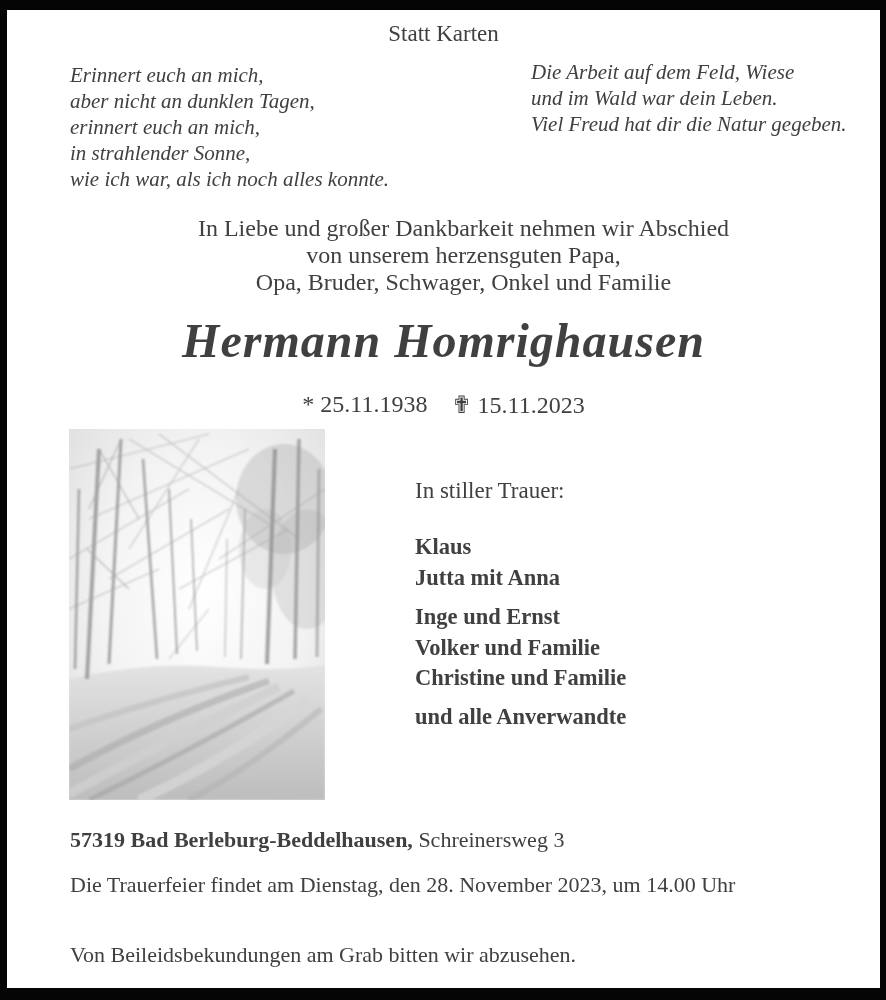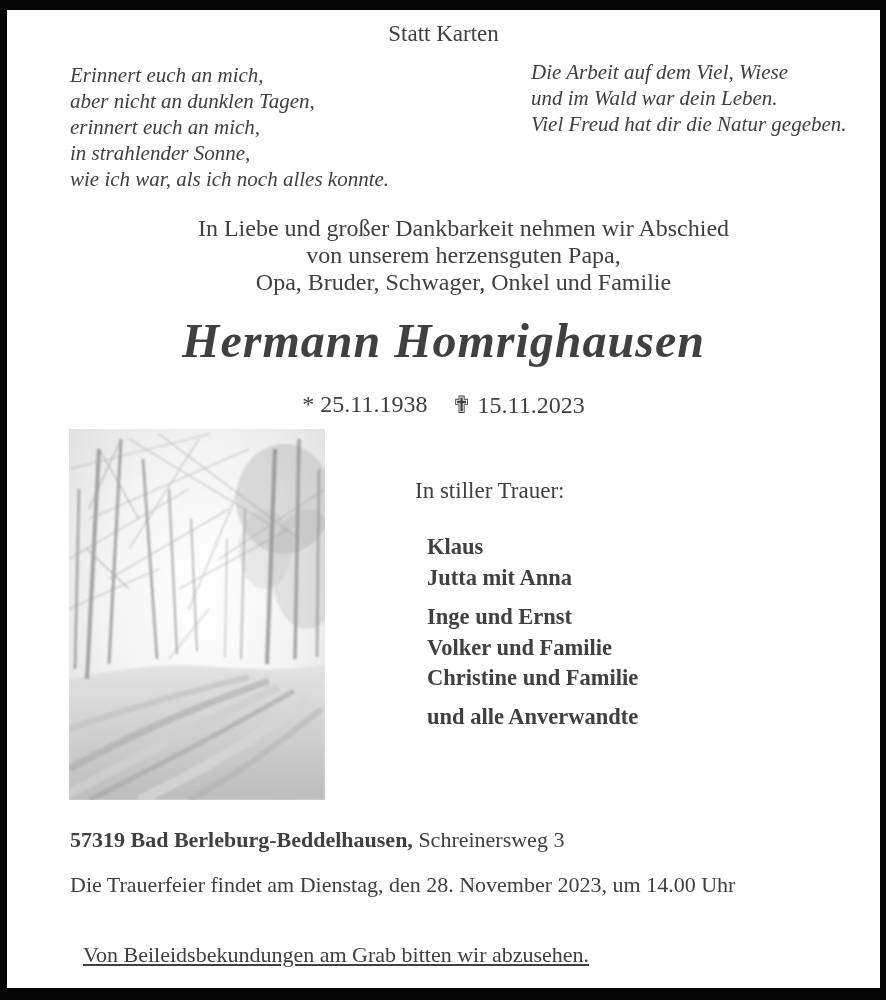--- a/index.html
+++ b/index.html
@@ -70,64 +70,63 @@
     top: 419px;
     width: 256px;
     height: 371px;
   }
   .mourning-heading {
     left: 408px;
     top: 468px;
     font-size: 23px;
   }
   .mourner {
-    left: 420px;
+    left: 408px;
     font-size: 22.5px;
     font-weight: bold;
     white-space: nowrap;
   }
   .address {
     left: 63px;
     top: 817px;
     font-size: 22px;
     white-space: nowrap;
   }
   .address b { font-weight: bold; }
   .funeral {
     left: 63px;
     top: 861px;
     font-size: 22px;
     line-height: 28.5px;
     white-space: nowrap;
   }
   .condolence {
-    left: 76px;
+    left: 63px;
     top: 932px;
     font-size: 22px;
     white-space: nowrap;
-    text-decoration: underline;
   }
 </style>
 </head>
 <body>
 
 <div class="page">
 
   <div class="abs kicker">Statt Karten</div>
 
   <div class="abs poem poem-left">
     <div>Erinnert euch an mich,</div>
     <div>aber nicht an dunklen Tagen,</div>
     <div>erinnert euch an mich,</div>
     <div>in strahlender Sonne,</div>
     <div>wie ich war, als ich noch alles konnte.</div>
   </div>
 
   <div class="abs poem poem-right">
-    <div>Die Arbeit auf dem Viel, Wiese</div>
+    <div>Die Arbeit auf dem Feld, Wiese</div>
     <div>und im Wald war dein Leben.</div>
     <div>Viel Freud hat dir die Natur gegeben.</div>
   </div>
 
   <div class="abs intro">
     <div>In Liebe und großer Dankbarkeit nehmen wir Abschied</div>
     <div>von unserem herzensguten Papa,</div>
     <div>Opa, Bruder, Schwager, Onkel und Familie</div>
   </div>
 

